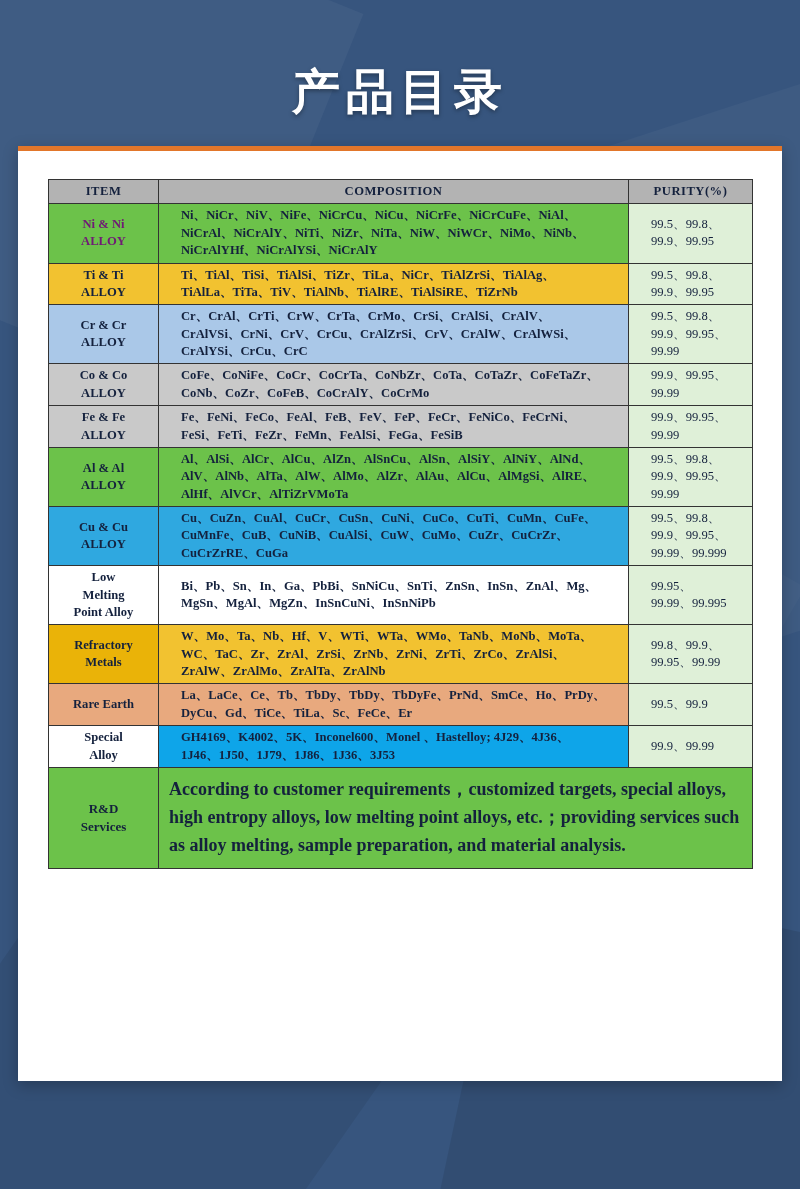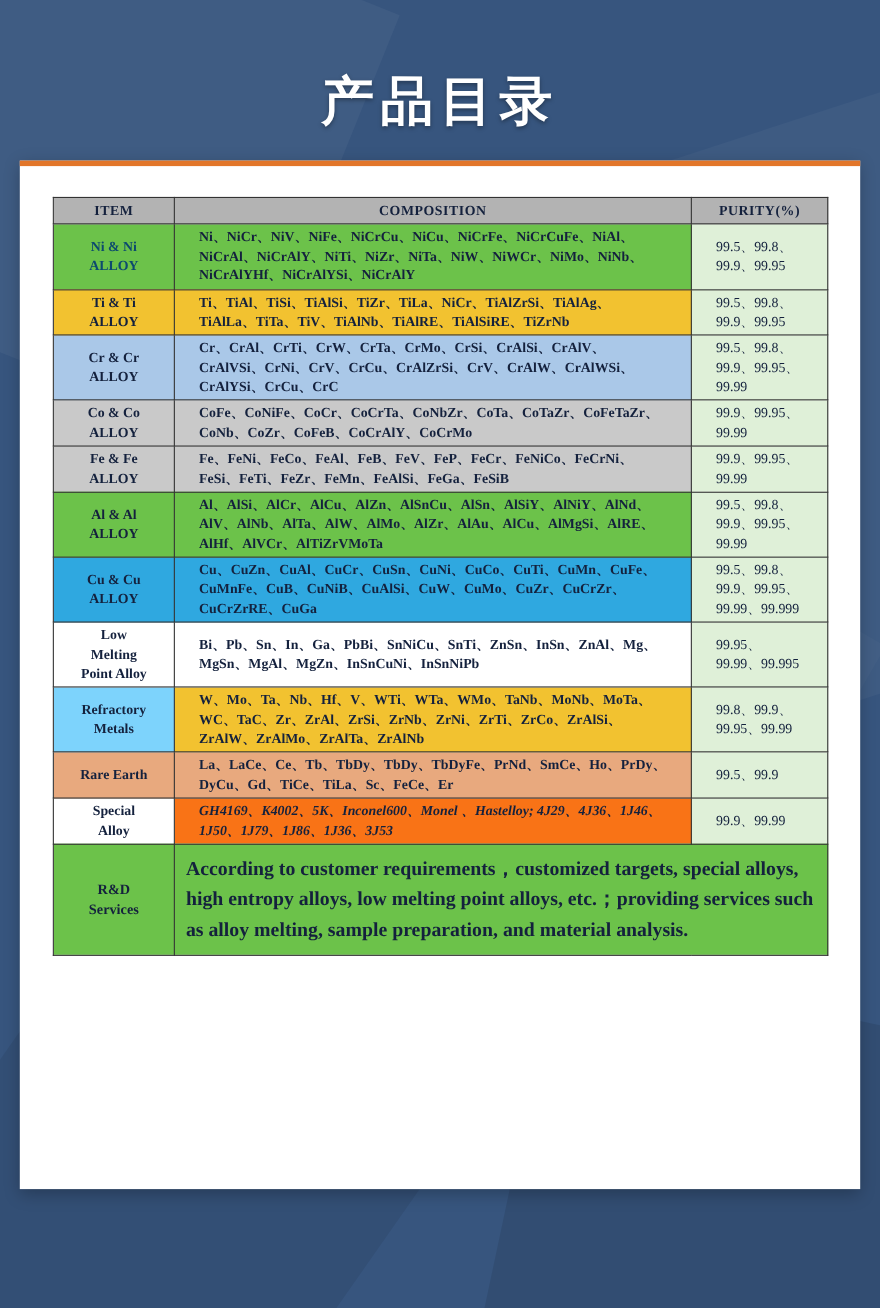--- a/index.html
+++ b/index.html
@@ -133,21 +133,21 @@
     </colgroup>
     <thead>
       <tr>
         <td>ITEM</td>
         <td>COMPOSITION</td>
         <td>PURITY(%)</td>
       </tr>
     </thead>
     <tbody id="tbody">
         <tr>
-          <td class="item" style="background: rgb(108, 194, 74); color: #0c4a6e; margin-left: 27px;">Ni &amp; Ni ALLOY</td>
+          <td class="item" style="background: rgb(108, 194, 74); color: #701a75; margin-left: 27px;">Ni &amp; Ni ALLOY</td>
           <td class="comp" style="background: rgb(108, 194, 74);">Ni、NiCr、NiV、NiFe、NiCrCu、NiCu、NiCrFe、NiCrCuFe、NiAl、NiCrAl、NiCrAlY、NiTi、NiZr、NiTa、NiW、NiWCr、NiMo、NiNb、NiCrAlYHf、NiCrAlYSi、NiCrAlY</td>
           <td class="pur" style="background: rgb(223, 240, 216);">99.5、99.8、99.9、99.95</td>
         </tr>
         <tr>
           <td class="item" style="background: rgb(242, 194, 48); color: rgb(20, 33, 61);">Ti &amp; Ti ALLOY</td>
           <td class="comp" style="background: rgb(242, 194, 48);">Ti、TiAl、TiSi、TiAlSi、TiZr、TiLa、NiCr、TiAlZrSi、TiAlAg、TiAlLa、TiTa、TiV、TiAlNb、TiAlRE、TiAlSiRE、TiZrNb</td>
           <td class="pur" style="background: rgb(223, 240, 216);">99.5、99.8、99.9、99.95</td>
         </tr>
         <tr>
           <td class="item" style="background: rgb(170, 200, 232); color: rgb(20, 33, 61);">Cr &amp; Cr ALLOY</td>
@@ -173,32 +173,32 @@
           <td class="item" style="background: rgb(47, 168, 224); color: rgb(20, 33, 61);">Cu &amp; Cu ALLOY</td>
           <td class="comp" style="background: rgb(47, 168, 224);">Cu、CuZn、CuAl、CuCr、CuSn、CuNi、CuCo、CuTi、CuMn、CuFe、CuMnFe、CuB、CuNiB、CuAlSi、CuW、CuMo、CuZr、CuCrZr、CuCrZrRE、CuGa</td>
           <td class="pur" style="background: rgb(223, 240, 216);">99.5、99.8、99.9、99.95、99.99、99.999</td>
         </tr>
         <tr>
           <td class="item" style="background: rgb(255, 255, 255); color: rgb(20, 33, 61);">Low Melting Point Alloy</td>
           <td class="comp" style="background: rgb(255, 255, 255);">Bi、Pb、Sn、In、Ga、PbBi、SnNiCu、SnTi、ZnSn、InSn、ZnAl、Mg、MgSn、MgAl、MgZn、InSnCuNi、InSnNiPb</td>
           <td class="pur" style="background: rgb(223, 240, 216);">99.95、99.99、99.995</td>
         </tr>
         <tr>
-          <td class="item" style="background: #7dd3fc; color: rgb(20, 33, 61); margin-top: 20px;">Refractory Metals</td>
+          <td class="item" style="background: #eab308; color: rgb(20, 33, 61); margin-top: 20px;">Refractory Metals</td>
           <td class="comp" style="background: rgb(242, 194, 48);">W、Mo、Ta、Nb、Hf、V、WTi、WTa、WMo、TaNb、MoNb、MoTa、WC、TaC、Zr、ZrAl、ZrSi、ZrNb、ZrNi、ZrTi、ZrCo、ZrAlSi、ZrAlW、ZrAlMo、ZrAlTa、ZrAlNb</td>
           <td class="pur" style="background: rgb(223, 240, 216);">99.8、99.9、99.95、99.99</td>
         </tr>
         <tr>
           <td class="item" style="background: rgb(232, 169, 126); color: rgb(20, 33, 61);">Rare Earth</td>
           <td class="comp" style="background: rgb(232, 169, 126);">La、LaCe、Ce、Tb、TbDy、TbDy、TbDyFe、PrNd、SmCe、Ho、PrDy、DyCu、Gd、TiCe、TiLa、Sc、FeCe、Er</td>
           <td class="pur" style="background: rgb(223, 240, 216);">99.5、99.9</td>
         </tr>
         <tr>
           <td class="item" style="background: rgb(255, 255, 255); color: rgb(20, 33, 61);">Special Alloy</td>
-          <td class="comp" style="background: #f97316; font-style: italic;">GH4169、K4002、5K、Inconel600、Monel 、Hastelloy; 4J29、4J36、1J46、1J50、1J79、1J86、1J36、3J53</td>
+          <td class="comp" style="background: #0ea5e9;">GH4169、K4002、5K、Inconel600、Monel 、Hastelloy; 4J29、4J36、1J46、1J50、1J79、1J86、1J36、3J53</td>
           <td class="pur" style="background: rgb(223, 240, 216);">99.9、99.99</td>
         </tr>
         <tr class="rnd">
           <td class="item" style="background: rgb(108, 194, 74);">R&amp;D Services</td>
           <td class="comp" colspan="2" style="background: rgb(108, 194, 74);">According to customer requirements，customized targets, special alloys, high entropy alloys, low melting point alloys, etc.；providing services such as alloy melting, sample preparation, and material analysis.</td>
         </tr>
       </tbody>
   </table>
 </div>
 

